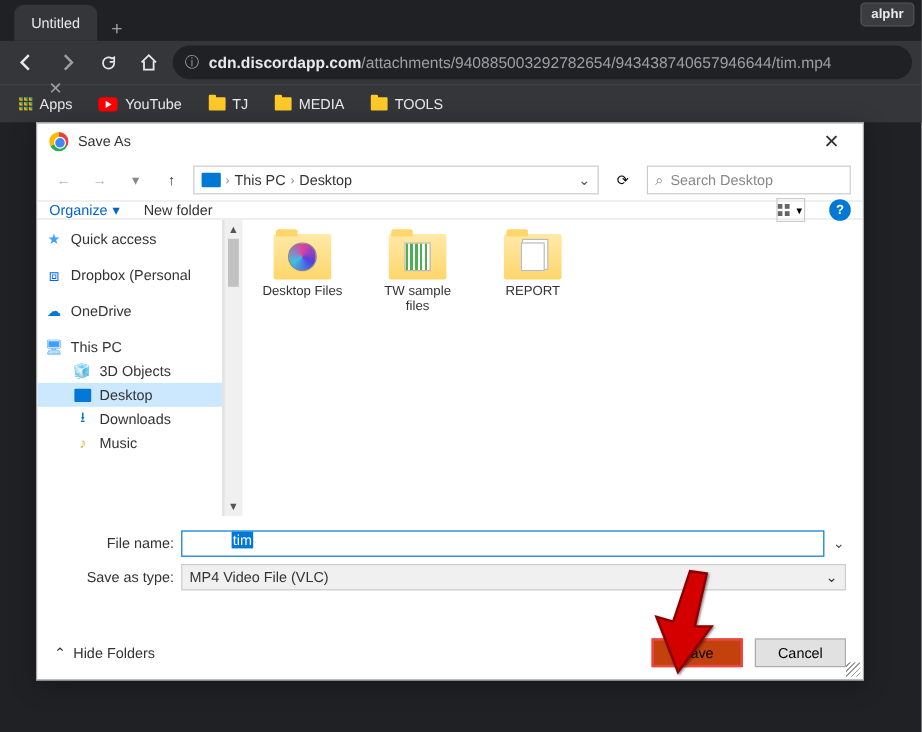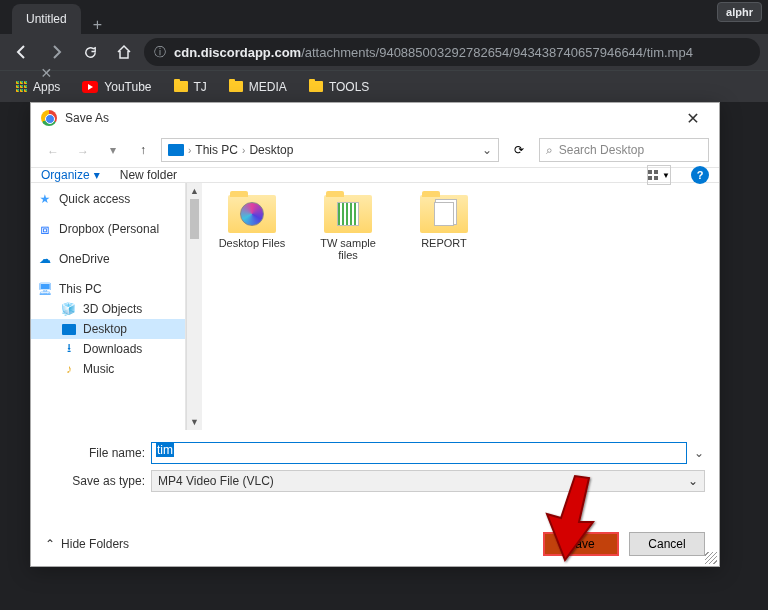--- a/index.html
+++ b/index.html
@@ -80,21 +80,21 @@
 .big-folder::before { content: ""; position: absolute; top: -4px; left: 2px; width: 18px; height: 6px; background: #ffd66b; border-radius: 2px 2px 0 0; }
 .folder-overlay { position: absolute; inset: 8px; display: flex; align-items: center; justify-content: center; }
 .disc { width: 24px; height: 24px; border-radius: 50%; background: conic-gradient(#e040a0,#5040e0,#40c0e0,#e040a0); border: 1px solid #888; }
 .page-stack { width: 20px; height: 24px; background: #fff; border: 1px solid #bbb; box-shadow: 2px -2px 0 #fff, 2px -2px 0 1px #bbb; }
 .green-stripes { width: 22px; height: 24px; background: repeating-linear-gradient(90deg,#4caf50 0 2px,#fff 2px 4px); border: 1px solid #bbb; }
 
 .dlg-bottom { padding: 12px 14px 10px; font-size: 12px; }
 .form-row { display: flex; align-items: center; margin-bottom: 6px; gap: 6px; }
 .form-row label { width: 100px; text-align: right; color: #333; }
 .filename-input { flex: 1; border: 1px solid #0078d4; height: 22px; padding: 0 4px; font-size: 12px; background: #fff; }
-.filename-input .sel { background: #0078d4; color: #fff; padding: 0 1px; }
+.filename-input .sel { background: #0078d4; color: #fff; padding: 0 1px; margin-left: 37px; }
 .filetype { flex: 1; border: 1px solid #ccc; height: 22px; padding: 0 6px; background: #f0f0f0; display: flex; align-items: center; justify-content: space-between; color: #333; }
 
 .dlg-actions { display: flex; align-items: center; justify-content: space-between; margin-top: 40px; }
 .hide-folders { display: flex; align-items: center; gap: 6px; color: #333; }
 .btn-row { display: flex; gap: 10px; }
 .btn { width: 76px; height: 24px; font-size: 12px; display: flex; align-items: center; justify-content: center; cursor: pointer; }
 .btn-save { background: #c2410c; border: 2px solid #ef4444; }
 .btn-cancel { background: #e1e1e1; border: 1px solid #adadad; }
 
 .red-arrow { position: absolute; left: 525px; top: 468px; pointer-events: none; }

